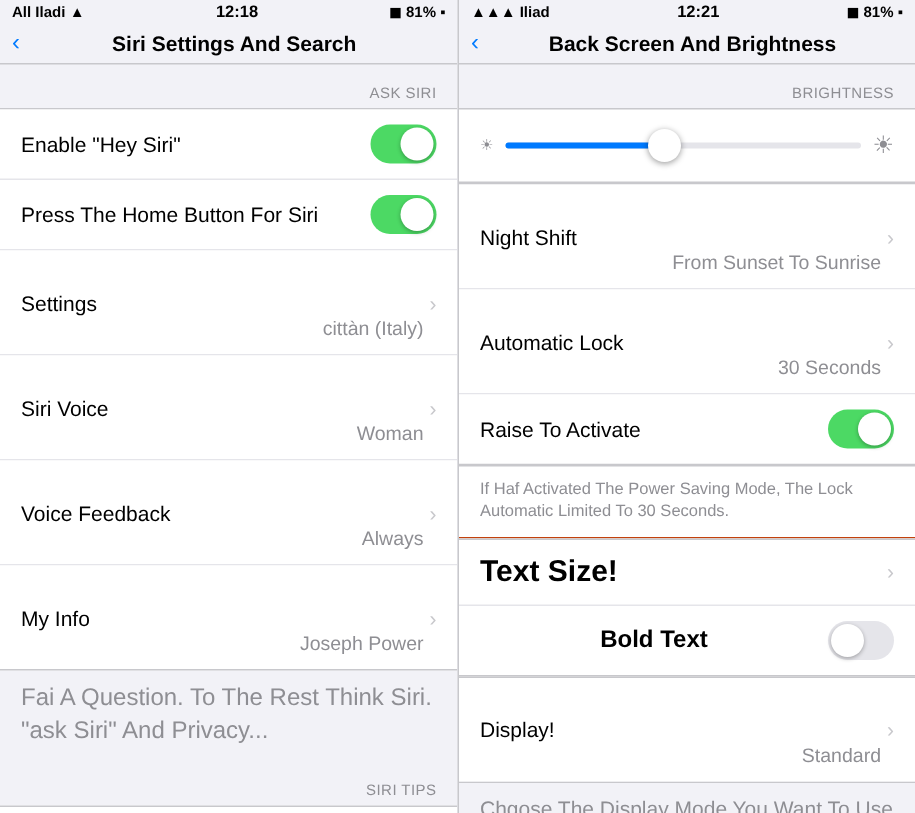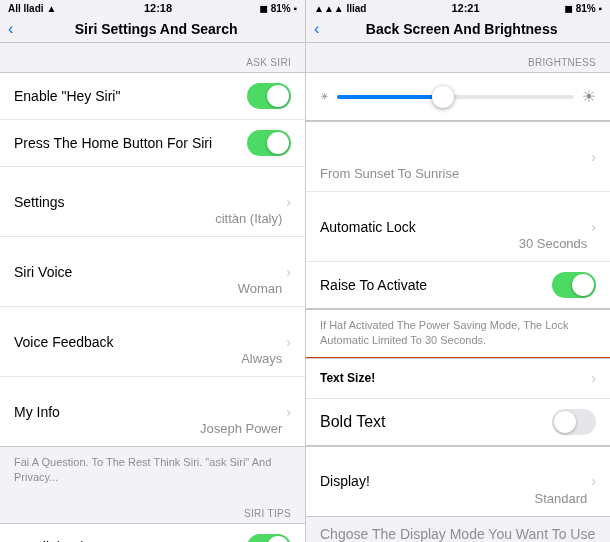--- a/index.html
+++ b/index.html
@@ -139,21 +139,21 @@
       top: 2px;
       box-shadow: 0 1px 3px rgba(0,0,0,0.3);
       transition: left 0.2s;
     }
     .toggle.on .toggle-knob { left: 20px; }
     .toggle.off .toggle-knob { left: 2px; }
 
     
     .tips-text {
       padding: 8px 14px;
-      font-size: 11px;
+      font-size: 16px;
       color: #8e8e93;
       line-height: 1.4;
     }
 
     
     .brightness-section {
       background: #fff;
       border-top: 1px solid #c8c8cc;
       border-bottom: 1px solid #c8c8cc;
       padding: 14px 14px;
@@ -332,20 +332,21 @@
     <div class="brightness-slider">
       <div class="brightness-fill"></div>
       <div class="brightness-thumb"></div>
     </div>
     <span class="brightness-icon-large">☀</span>
   </div>
 
   <div class="settings-group">
 
     <div class="settings-row">
+      <span class="row-label">Night Shift</span>
       <span class="row-value">From Sunset To Sunrise</span>
       <span class="row-chevron">›</span>
     </div>
 
     <div class="settings-row">
       <span class="row-label">Automatic Lock</span>
       <span class="row-value">30 Seconds</span>
       <span class="row-chevron">›</span>
     </div>
 
@@ -354,25 +355,25 @@
       <div class="toggle on">
         <div class="toggle-knob"></div>
       </div>
     </div>
   </div>
 
   <div class="info-box">If Haf Activated The Power Saving Mode, The Lock Automatic Limited To 30 Seconds.</div>
 
   <div class="settings-group">
     <div class="settings-row">
-      <span class="row-label" style="font-size:12px;font-weight:600;">Text Size!</span>
-      <span class="row-chevron">›</span>
-    </div>
-    <div class="settings-row">
-      <span class="row-label" style="font-size:16px;font-weight:400;">Bold Text</span>
+      <span class="row-label" style="font-size:20px;font-weight:600;">Text Size!</span>
+      <span class="row-chevron">›</span>
+    </div>
+    <div class="settings-row">
+      <span class="row-label" style="font-size:16px;font-weight:700;text-align:center;">Bold Text</span>
       <div class="toggle off">
         <div class="toggle-knob"></div>
       </div>
     </div>
   </div>
 
   <div class="settings-group">
     <div class="settings-row">
       <span class="row-label">Display!</span>
       <span class="row-value">Standard</span>

